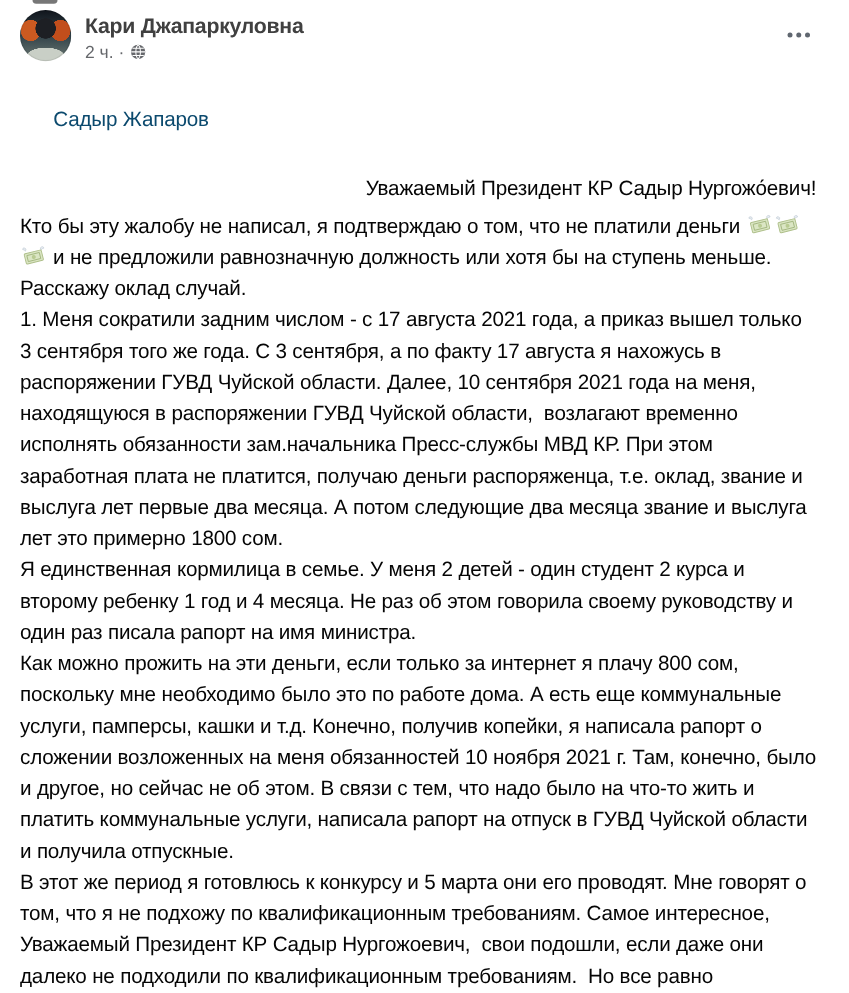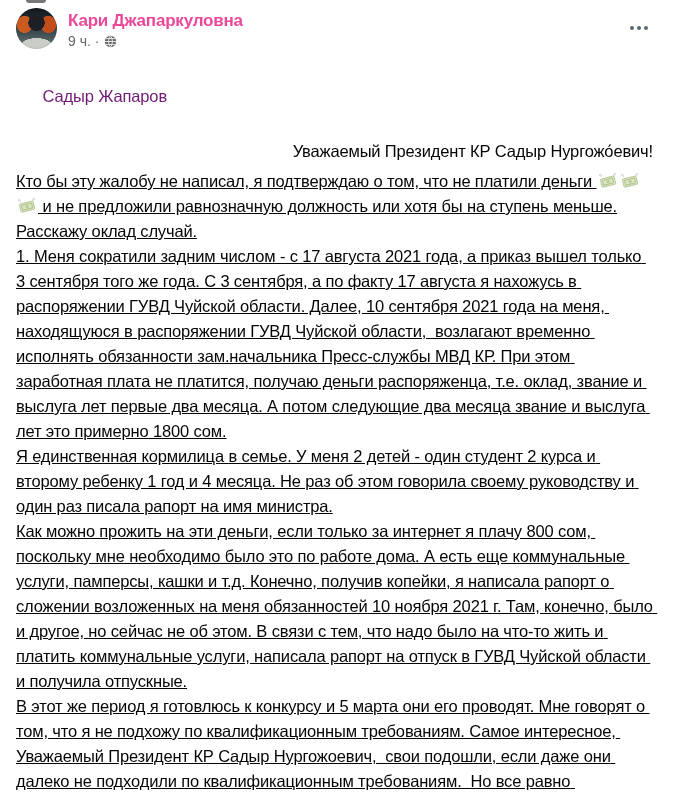--- a/index.html
+++ b/index.html
@@ -47,21 +47,21 @@
   .header-meta {
     margin-left: 11px;
     padding-top: 2px;
     flex: 1 1 auto;
     min-width: 0;
   }
   .author {
     font-size: 17px;
     font-weight: 700;
     line-height: 21px;
-    color: #ec4899;
+    color: #404040;
     letter-spacing: -0.2px;
     cursor: pointer;
   }
   .sub-line {
     display: flex;
     align-items: center;
     gap: 4px;
     margin-top: 2px;
     font-size: 14px;
     line-height: 17px;
@@ -89,45 +89,45 @@
   .post-text {
     padding: 9px 26px 0 16px;
     font-size: 16.5px;
     line-height: 25px;
     letter-spacing: -0.15px;
     color: #050505;
   }
   .post-text > div { white-space: pre-wrap; }
   .mention-row { margin-bottom: 5px; }
   .mention-link {
-    color: #701a75;
+    color: #0c4a6e;
     text-decoration: none;
     cursor: pointer;
   }
   .greeting { margin-bottom: 5px; text-align: right; }
-  .para { margin: 0; text-decoration: underline; }
+  .para { margin: 0; }
   .money-icon {
     display: inline-block;
     width: 20px; height: 19px;
     vertical-align: -3px;
     margin: 0 1px;
   }
 </style>
 </head>
 <body>
 
 <div class="post">
   <div class="crop-artifact"></div>
 
   <div class="post-header">
     <div class="avatar" title=""></div>
     <div class="header-meta">
       <div class="author">Кари Джапаркуловна</div>
       <div class="sub-line">
-        <span>9 ч.</span>
+        <span>2 ч.</span>
         <span class="sep">·</span>
         <span class="globe">
           <svg viewBox="0 0 16 16" width="13" height="13" aria-hidden="true">
             <circle cx="8" cy="8" r="7" fill="#65676B"></circle>
             <path d="M1.2 8h13.6 M8 1.2c3 2.4 3 11.2 0 13.6 M8 1.2c-3 2.4-3 11.2 0 13.6 M2.4 4.4h11.2 M2.4 11.6h11.2" stroke="#ffffff" stroke-width="1" fill="none"></path>
           </svg>
         </span>
       </div>
     </div>
   </div>

